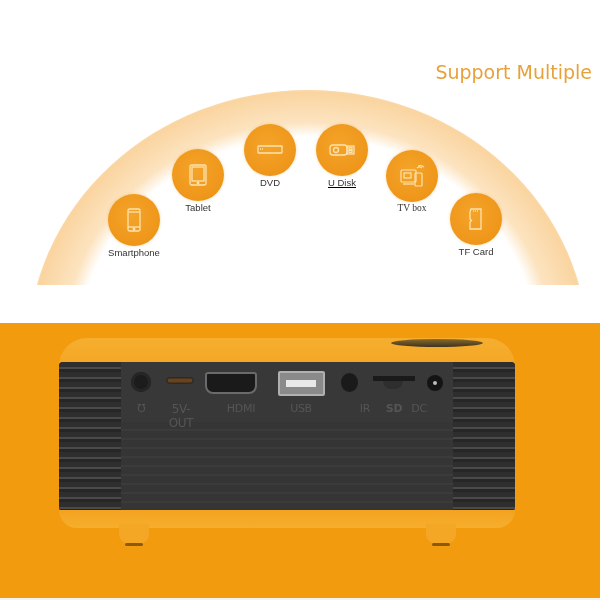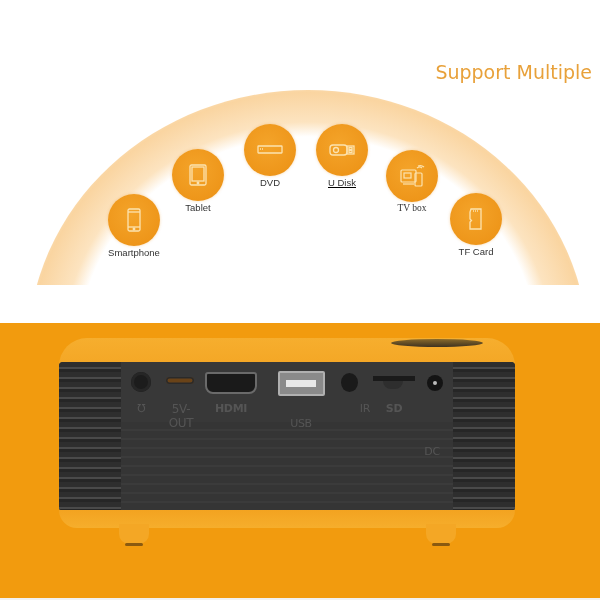--- a/index.html
+++ b/index.html
@@ -159,38 +159,38 @@
     <div class="panel">
       <div class="panel-lower"></div>
 
       <div class="port" style="left:10px; top:10px; width:20px; height:20px; border-radius:50%; background:#1c1c1c; box-shadow: inset 0 0 0 3px #262626;"></div>
       <div class="port-label" style="left:0px;">℧</div>
 
       <div class="port" style="left:45px; top:15px; width:28px; height:7px; border-radius:4px; background:#6a4318; box-shadow: inset 0 0 0 1.5px #2a2a2a;"></div>
       <div class="port-label" style="left:40px; width:40px; font-size:12px;">5V-OUT</div>
 
       <div class="port" style="left:84px; top:10px; width:52px; height:22px; background:#1a1a1a; border:2px solid #6a6a6a; border-radius:3px 3px 8px 8px;"></div>
-      <div class="port-label" style="left:90px;font-weight:bold;">HDMI</div>
+      <div class="port-label" style="left:100px;">HDMI</div>
 
       <div class="port" style="left:157px; top:9px; width:47px; height:25px; background:#8a8a8a; border:2px solid #b0b0b0; border-radius:2px;">
         <div style="position:absolute; left:6px; top:7px; width:30px; height:7px; background:#e8e8e8;"></div>
       </div>
-      <div class="port-label" style="left:160px;margin-top:15px;">USB</div>
+      <div class="port-label" style="left:160px;">USB</div>
 
       <div class="port" style="left:220px; top:11px; width:17px; height:19px; border-radius:50%; background:#1a1a1a;"></div>
       <div class="port-label" style="left:224px;">IR</div>
 
       <div class="port" style="left:252px; top:14px; width:42px; height:5px; background:#1a1a1a;"></div>
       <div class="port" style="left:262px; top:19px; width:20px; height:8px; border-radius:0 0 10px 10px; background:#2e2e2e;"></div>
       <div class="port-label" style="left:253px;font-weight:bold;">SD</div>
 
       <div class="port" style="left:306px; top:13px; width:16px; height:16px; border-radius:50%; background:#141414;">
         <div style="position:absolute; left:6px; top:6px; width:4px; height:4px; border-radius:50%; background:#bbbbbb;"></div>
       </div>
-      <div class="port-label" style="left:291px;margin-top:43px;">DC</div>
+      <div class="port-label" style="left:278px;">DC</div>
     </div>
     <div class="vent right"></div>
   </div>
   <div class="proj-bottom"></div>
   <div class="foot" style="left:60px;"></div>
   <div class="foot" style="left:367px;"></div>
 </div>
 
 <div class="bottom-strip"></div>
 

